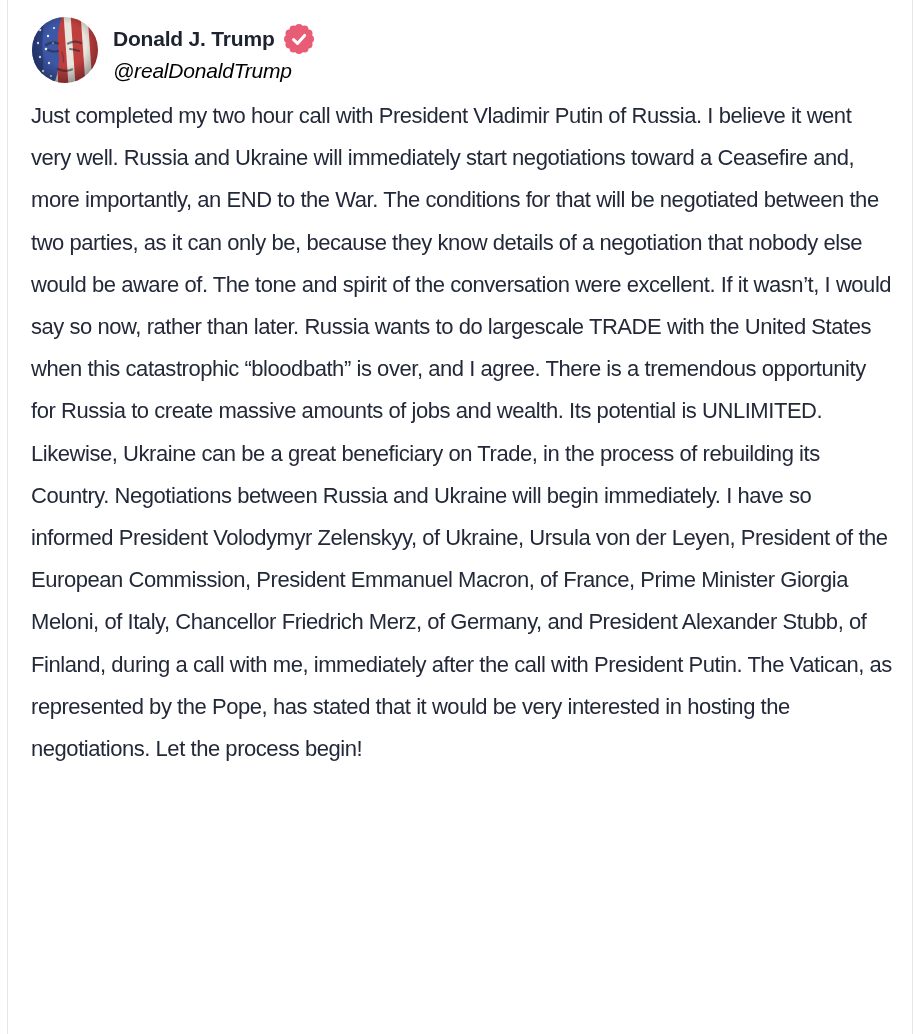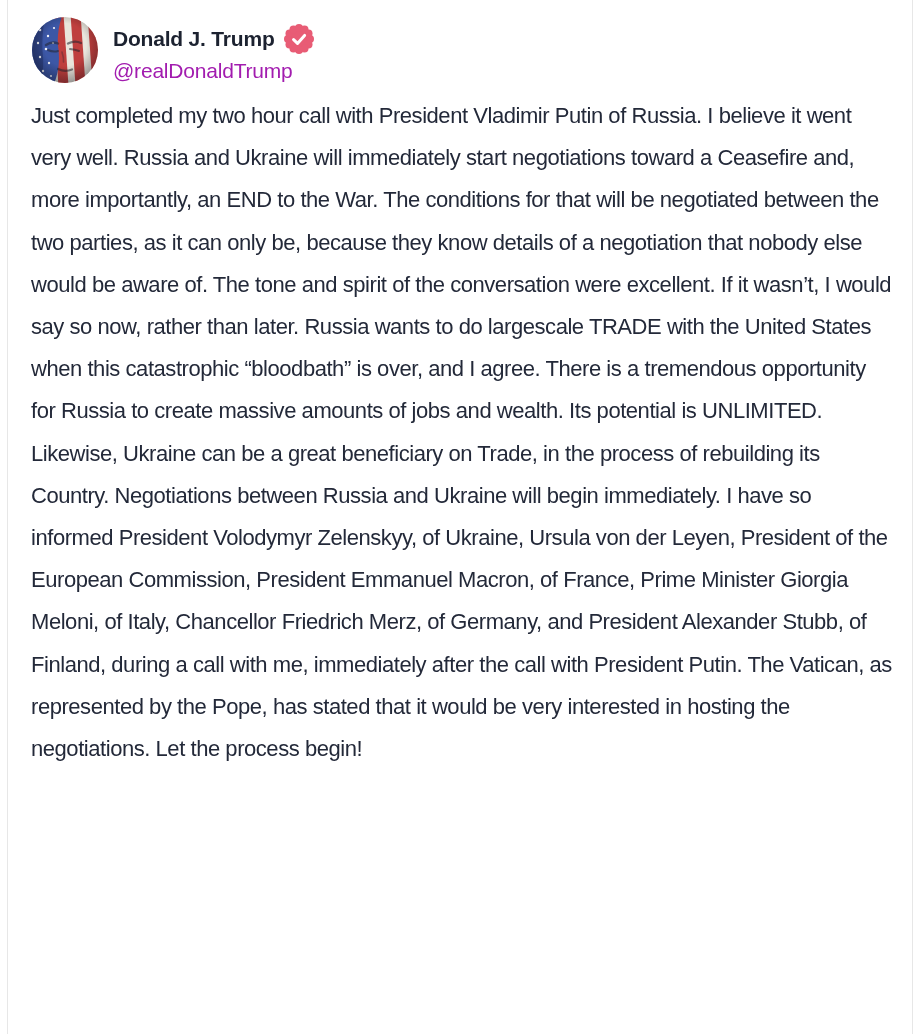--- a/index.html
+++ b/index.html
@@ -43,23 +43,24 @@
     font-weight: 700;
     color: #1c2230;
     letter-spacing: -0.2px;
     cursor: pointer;
   }
   .badge { display: inline-flex; }
   .badge svg { display: block; }
   .handle {
     margin-top: 5px;
     font-size: 21px;
-    color: #a21caf;
+    color: #000000;
     letter-spacing: -0.2px;
     cursor: pointer;
+    font-style: italic;
   }
   .post-body {
     margin-top: 11px;
     width: 864px;
     font-size: 22px;
     line-height: 42.2px;
     letter-spacing: -0.45px;
     color: #232939;
   }
 </style>

